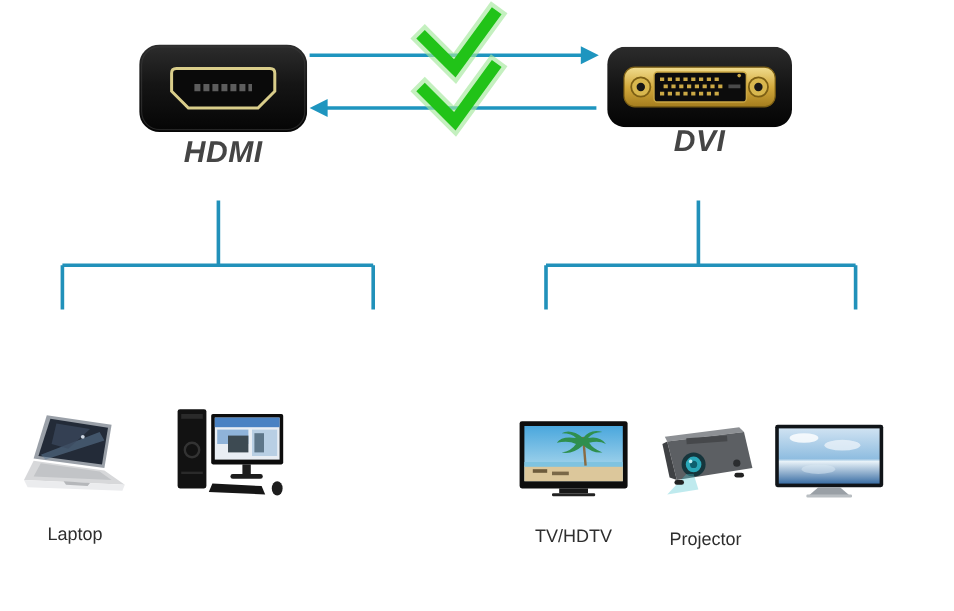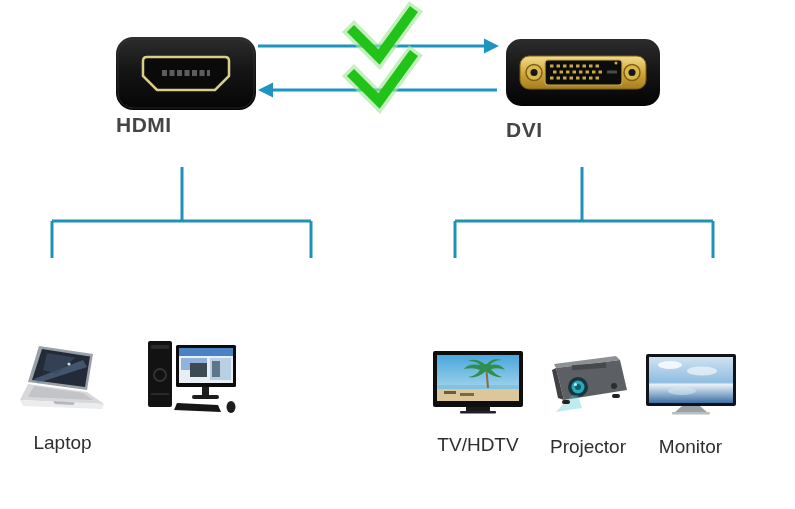--- a/index.html
+++ b/index.html
@@ -3,28 +3,28 @@
 <meta charset="utf-8">
 <style>
   html,body{margin:0;padding:0;background:#fff;}
   #canvas{
     position:relative;width:795px;height:509px;background:#ffffff;overflow:hidden;
     font-family:"Liberation Sans","DejaVu Sans",sans-serif;
   }
   .abs{position:absolute;}
   
   .conn-label{
-    position:absolute;text-align:left;font-weight:bold;font-size:21px;
-    color:#454545;letter-spacing:0.5px;
+    position:absolute;text-align:center;font-weight:bold;font-size:25px;
+    color:#454545;letter-spacing:0.5px;font-style:italic;
   }
   
   .device{position:absolute;height:118px;text-align:center;}
   .device .icon-box{height:92px;display:flex;align-items:center;justify-content:center;}
   .device .dev-label{
-    position:absolute;left:0;right:0;bottom:0;font-size:19px;color:#2e2e2e;
+    position:absolute;left:0;right:0;bottom:0;font-size:15px;color:#2e2e2e;
   }
   svg{display:block;}
   .overlay{position:absolute;left:0;top:0;pointer-events:none;}
 </style>
 </head>
 <body>
 
 <div id="canvas">
 
   <svg class="overlay" width="795" height="509" viewBox="0 0 795 509">
@@ -92,21 +92,21 @@
       <circle cx="126" cy="33.5" r="8" fill="#d8b74e" stroke="#7c5f14" stroke-width="1.5"></circle>
       <circle cx="126" cy="33.5" r="3.5" fill="#171717"></circle>
       <rect x="39" y="21" width="77" height="25" rx="3" fill="#0c0c0c" stroke="#caa845" stroke-width="1.2"></rect>
       <line x1="44" y1="27" x2="94" y2="27" stroke="#caa845" stroke-width="3" stroke-dasharray="3.5 3"></line>
       <line x1="47" y1="33" x2="97" y2="33" stroke="#caa845" stroke-width="3" stroke-dasharray="3.5 3"></line>
       <line x1="44" y1="39" x2="94" y2="39" stroke="#caa845" stroke-width="3" stroke-dasharray="3.5 3"></line>
       <line x1="101" y1="33" x2="111" y2="33" stroke="#4a4a4a" stroke-width="3"></line>
       <circle cx="110" cy="24" r="1.5" fill="#caa845"></circle>
     </svg>
   </div>
-  <div class="conn-label" style="left:506px;top:118px;width:154px;">DVI</div>
+  <div class="conn-label" style="left:506px;top:104px;width:154px;">DVI</div>
 
   <div class="device" style="left:15px;top:336px;width:95px;">
     <div class="icon-box">
       <svg width="92" height="84" viewBox="0 0 92 84">
         <polygon points="22,6 76,14 70,50 11,42" fill="#9aa0a8"></polygon>
         <polygon points="25,9 73,16.5 68,47 15,40" fill="#232b38"></polygon>
         <polygon points="17,39 66,20 70,27 21,43" fill="#5d7894" opacity="0.55"></polygon>
         <polygon points="30,13 58,17.5 40,34 26,30" fill="#3c4a60" opacity="0.7"></polygon>
         <circle cx="52" cy="24" r="1.6" fill="#cfd8e4"></circle>
         <polygon points="11,44 70,52 87,64 3,60" fill="#d7d8da"></polygon>
@@ -198,16 +198,15 @@
         </defs>
         <rect x="4" y="3" width="90" height="52" rx="2" fill="#101418"></rect>
         <rect x="7" y="6" width="84" height="46" fill="url(#seasky)"></rect>
         <ellipse cx="28" cy="14" rx="12" ry="4" fill="#ffffff" opacity="0.8"></ellipse>
         <ellipse cx="60" cy="20" rx="15" ry="4.5" fill="#f2f7fb" opacity="0.7"></ellipse>
         <ellipse cx="40" cy="40" rx="14" ry="4" fill="#dceaf3" opacity="0.5"></ellipse>
         <polygon points="40,55 58,55 66,62 32,62" fill="#9aa0a6"></polygon>
         <rect x="30" y="61" width="38" height="2.5" rx="1" fill="#b9bec2"></rect>
       </svg>
     </div>
-    <div class="dev-label">Monitor</div>
   </div>
 
 </div>
 
 </body></html>

